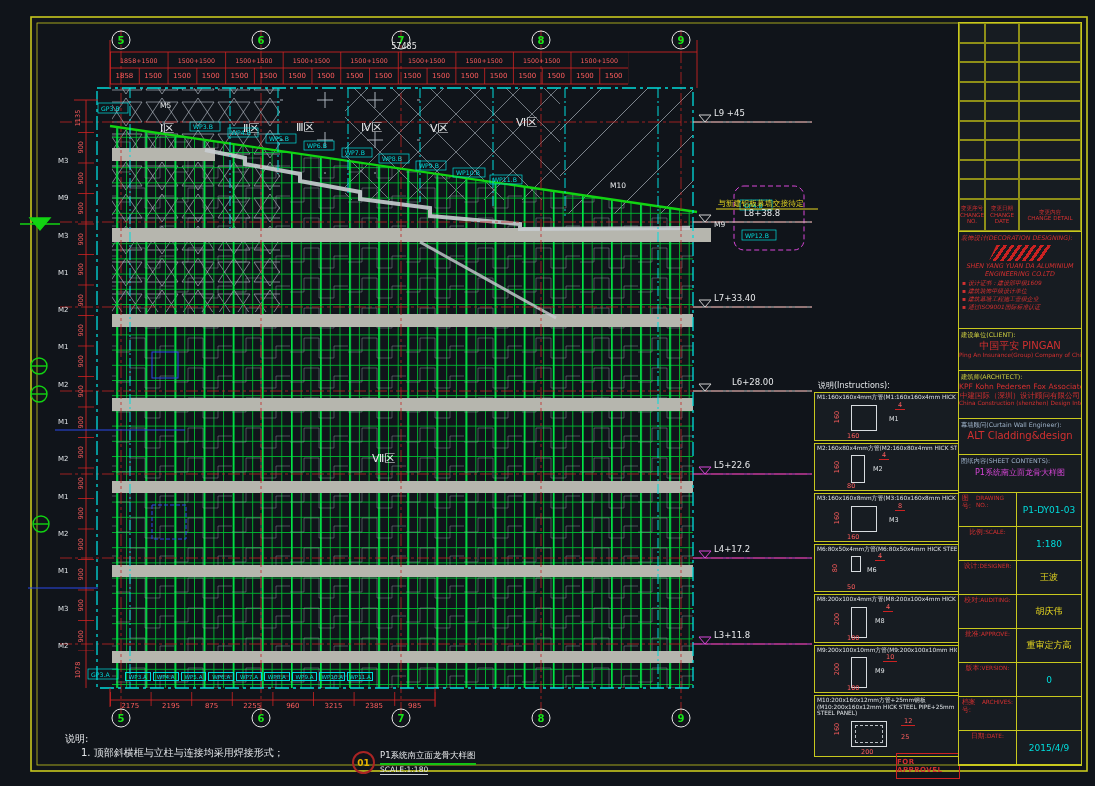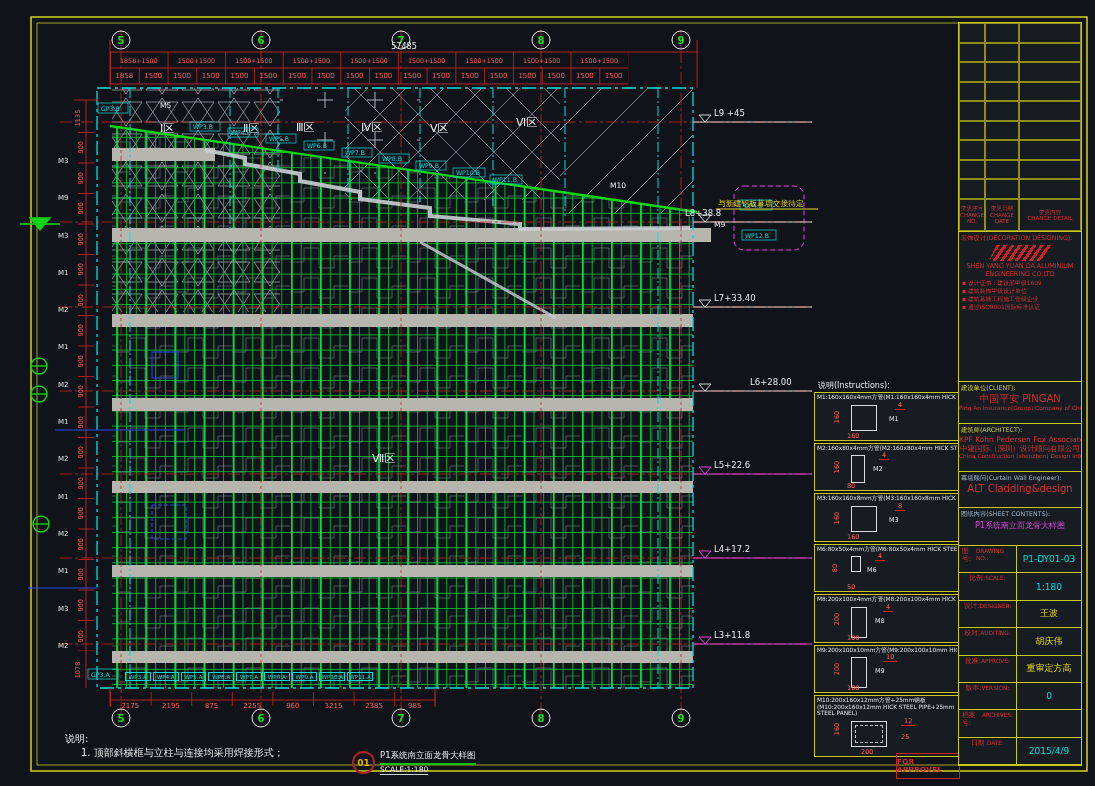--- a/index.html
+++ b/index.html
@@ -391,23 +391,23 @@
     <span>M1</span>
     <span>M2</span>
     <span>M1</span>
     <span>M3</span>
     <span>M2</span>
   </div>
 
 <div class="abs" style="left:718px;top:198px;font-size:7.8px;color:#e8d820;white-space:nowrap;">与新建铝板幕墙交接待定</div>
 
 <div class="level" style="left:714px;top:108px;">L9 +45</div>
-<div class="level" style="left:685px;top:208px;">L8+38.8</div>
+<div class="level" style="left:744px;top:208px;">L8+38.8</div>
 <div class="level" style="left:714px;top:293px;">L7+33.40</div>
-<div class="level" style="left:714px;top:377px;padding-left:36px;">L6+28.00</div>
+<div class="level" style="left:696px;top:377px;padding-left:36px;">L6+28.00</div>
 <div class="level" style="left:714px;top:460px;">L5+22.6</div>
 <div class="level" style="left:714px;top:544px;">L4+17.2</div>
 <div class="level" style="left:714px;top:630px;">L3+11.8</div>
 
 <div class="abs wprow" style="left:125px;top:672px;width:248px;height:9px;">
 
 <span>WP3.A</span>
     <span>WP4.A</span>
     <span>WP5.A</span>
     <span>WP6.A</span>
@@ -566,21 +566,21 @@
           <span>变更日期</span>
           <span>CHANGE DATE</span>
         </div>
       <div>
           <span>变更内容</span>
           <span>CHANGE DETAIL</span>
         </div>
     </div>
   </div>
 
-  <div style="height:150px;">
+  <div style="height:97px;font-style:italic;">
     <div class="seclab">装饰设计(DECORATION DESIGNING):</div>
     <div class="logo"></div>
     <div class="coname">SHEN YANG YUAN DA ALUMINIUM</div>
     <div class="coname">ENGINEERING CO.LTD</div>
     <div class="bullets">
 
     <div>▪ <span>设计证书：建设部甲级1609</span></div>
         <div>▪ <span>建筑装饰甲级设计单位</span></div>
         <div>▪ <span>建筑幕墙工程施工壹级企业</span></div>
         <div>▪ <span>通过ISO9001国际标准认证</span></div>

